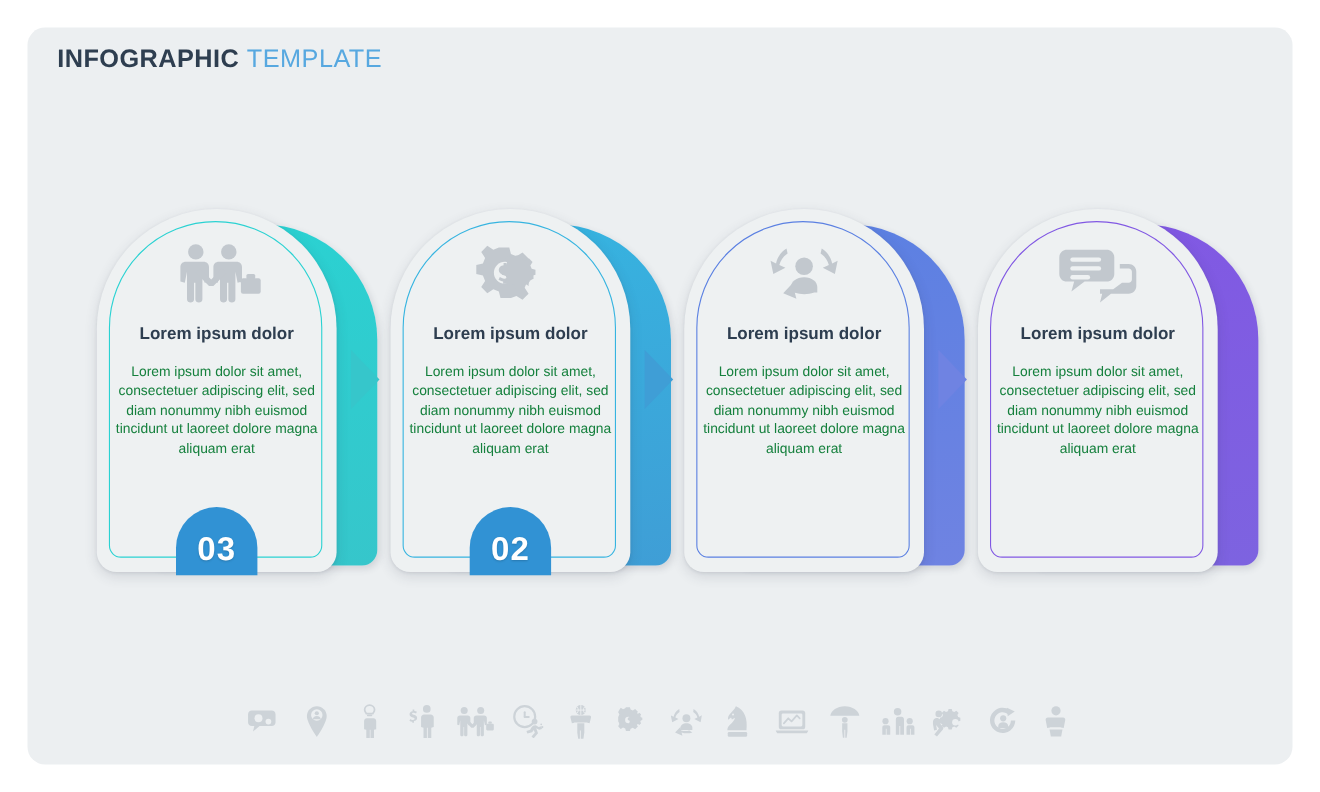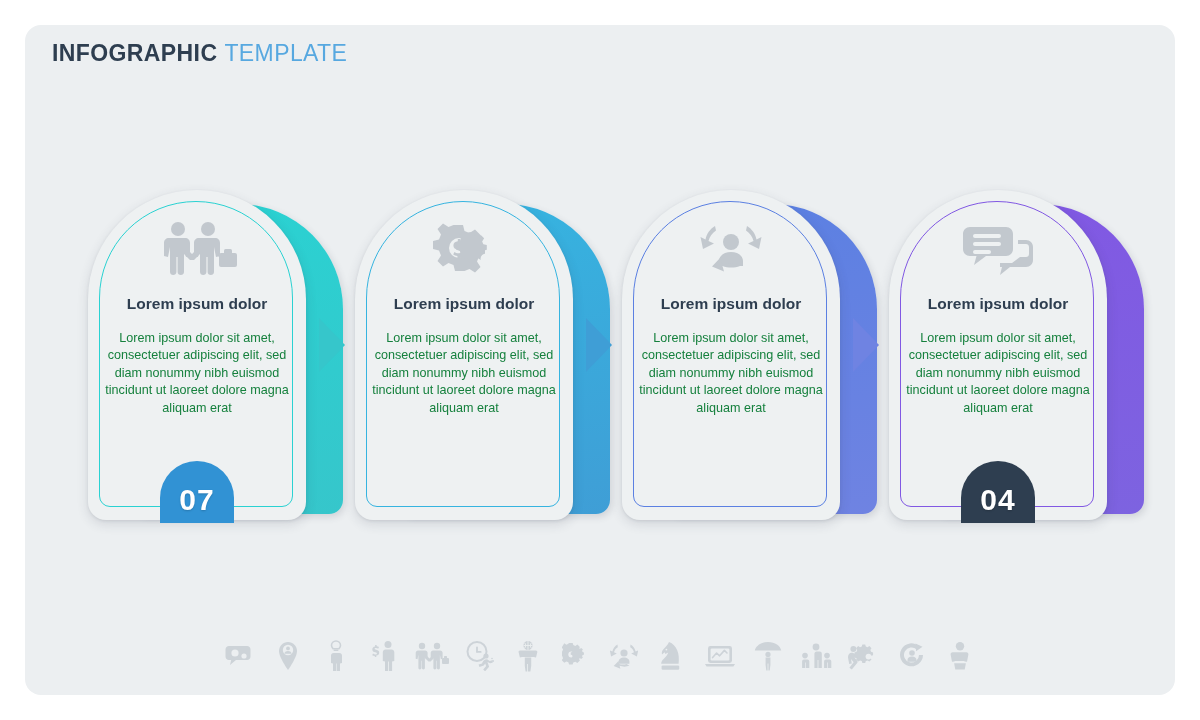--- a/index.html
+++ b/index.html
@@ -228,21 +228,21 @@
             <path d="M31 23l10 10 10-10 4 4-12 12h-4L27 27z"></path>
             <rect x="68" y="32" width="18" height="14" rx="2"></rect>
             <rect x="73" y="28" width="8" height="5" rx="1.5"></rect>
             <path d="M67 30l3 5-2 1-3-5z"></path>
           </g>
         </svg>
       </div>
 
       <div class="card-title">Lorem ipsum dolor</div>
       <div class="card-body">Lorem ipsum dolor sit amet, consectetuer adipiscing elit, sed diam nonummy nibh euismod tincidunt ut laoreet dolore magna aliquam erat</div>
-      <div class="badge" style="background: rgb(49, 146, 212);">07</div>
+      <div class="badge" style="background: rgb(49, 146, 212);">03</div>
     </div>
 
     <div class="card-slot s1">
       <div class="accent-arch" style="background: linear-gradient(170deg, rgb(54, 180, 224) 0%, rgb(63, 158, 214) 100%);"></div>
       <div class="accent-arrow" style="border-left-color: rgb(63, 158, 214); display: block;"></div>
       <div class="card"></div>
       <div class="card-outline" style="border-color: rgb(54, 180, 224);"></div>
 
       <div class="card-icon">
         <svg width="80" height="56" viewBox="0 0 80 56">
@@ -251,20 +251,21 @@
             <circle cx="35" cy="27" r="10" fill="#eef1f2"></circle>
             <path d="M36.4 18h-2.6v2.2c-2.6.3-4.4 1.9-4.4 4.2 0 2.6 1.9 3.7 4.8 4.5 2 .6 2.6 1 2.6 1.9 0 .9-.9 1.5-2.3 1.5-1.6 0-3-.6-4.1-1.4l-1.2 2.5c1.1.8 2.6 1.3 4.2 1.5V37h2.6v-2.2c2.9-.3 4.6-2 4.6-4.4 0-2.5-1.7-3.6-4.8-4.5-2-.6-2.7-1-2.7-1.8 0-.8.7-1.3 2.1-1.3 1.4 0 2.8.5 3.8 1.2l1.2-2.5c-1-.7-2.3-1.1-3.8-1.3z"></path>
             <path d="M59.5 27h5.5l1 4 3.3 1.4 3.7-2.3 3.9 3.9-2.3 3.7 1.4 3.3 4 1v5.5l-4 1-1.4 3.3 2.3 3.7-3.9 3.9-3.7-2.3-3.3 1.4-1 4h-5.5l-1-4-3.3-1.4-3.7 2.3-3.9-3.9 2.3-3.7-1.4-3.3-4-1V38.7l4-1 1.4-3.3-2.3-3.7 3.9-3.9 3.7 2.3 3.3-1.4z" transform="translate(-6,-12) scale(0.86)"></path>
             <circle cx="62" cy="38" r="5.5" fill="#eef1f2"></circle>
           </g>
         </svg>
       </div>
 
       <div class="card-title">Lorem ipsum dolor</div>
       <div class="card-body">Lorem ipsum dolor sit amet, consectetuer adipiscing elit, sed diam nonummy nibh euismod tincidunt ut laoreet dolore magna aliquam erat</div>
+      <div class="badge" style="background: rgb(49, 146, 212);">02</div>
     </div>
 
     <div class="card-slot s2">
       <div class="accent-arch" style="background: linear-gradient(170deg, rgb(91, 128, 226) 0%, rgb(111, 131, 226) 100%);"></div>
       <div class="accent-arrow" style="border-left-color: rgb(111, 131, 226); display: block;"></div>
       <div class="card"></div>
       <div class="card-outline" style="border-color: rgb(91, 128, 226);"></div>
 
       <div class="card-icon">
         <svg width="72" height="58" viewBox="0 0 72 58">
@@ -295,21 +296,20 @@
             <rect x="13" y="13" width="28" height="4" rx="2" fill="#eef1f2"></rect>
             <rect x="13" y="21" width="28" height="4" rx="2" fill="#eef1f2"></rect>
             <rect x="13" y="29" width="18" height="4" rx="2" fill="#eef1f2"></rect>
             <path d="M58 19h8c4 0 7 3 7 7v13c0 4-3 7-7 7H50l-10 8 2-8h-2v-4h12l8-6h6c1.7 0 3-1.3 3-3V26c0-1.7-1.3-3-3-3h-8z"></path>
           </g>
         </svg>
       </div>
 
       <div class="card-title">Lorem ipsum dolor</div>
       <div class="card-body">Lorem ipsum dolor sit amet, consectetuer adipiscing elit, sed diam nonummy nibh euismod tincidunt ut laoreet dolore magna aliquam erat</div>
-      <div class="badge" style="background: rgb(46, 62, 80);">04</div>
     </div>
 
   </div>
 
   <div class="icon-strip">
 
     <div class="strip-icon">
       <svg width="30" height="24" viewBox="0 0 30 24">
           <g fill="#cdd3d8">
         <path d="M4 2h18c2 0 3.5 1.5 3.5 3.5v7c0 2-1.5 3.5-3.5 3.5H11l-6 5 1.2-5H4c-2 0-3.5-1.5-3.5-3.5v-7C.5 3.5 2 2 4 2z"></path>

